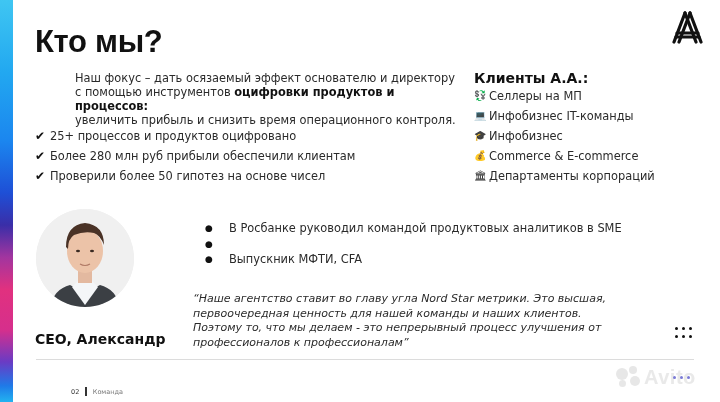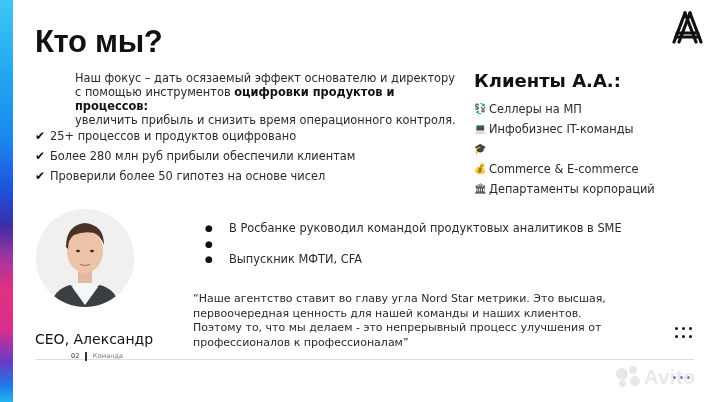--- a/index.html
+++ b/index.html
@@ -26,56 +26,56 @@
       position: absolute; left: 35px; top: 71px; width: 390px;
       font-size: 11.4px; line-height: 14px; color: #2a2a2a; margin-left: 40px;
     }
     .intro b { color: #111; font-weight: bold; }
 
     .checks { position: absolute; left: 35px; top: 126px; list-style: none; }
     .checks li { font-size: 11.4px; line-height: 20px; color: #2a2a2a; display: flex; align-items: center; }
     .checks .ck { font-size: 12px; color: #111; width: 15px; display: inline-block; }
 
     .clients { position: absolute; left: 474px; top: 70px; }
-    .clients h2 { font-size: 18px; font-weight: bold; color: #111; margin-bottom: 8px; }
+    .clients h2 { font-size: 14px; font-weight: bold; color: #111; }
     .clients ul { list-style: none; }
     .clients li { font-size: 11.4px; line-height: 20px; color: #2a2a2a; display: flex; align-items: center; }
     .clients .em { width: 15px; font-size: 10px; display: inline-block; text-align: left; }
 
     .avatar {
       position: absolute; left: 36px; top: 209px; width: 98px; height: 98px;
       border-radius: 50%; background: #efefef; overflow: hidden;
     }
 
     .ceo {
       position: absolute; left: 35px; top: 331px;
-      font-size: 14px; font-weight: normal; color: #111;
+      font-size: 14px; font-weight: bold; color: #111;
     }
 
     .bio { position: absolute; left: 193px; top: 220px; width: 440px; }
     .bio p { font-size: 11.4px; line-height: 15px; color: #2a2a2a; }
     .bio ul { list-style: none; margin-top: 1px; }
     .bio li { font-size: 11.4px; line-height: 15.5px; color: #2a2a2a; display: flex; }
     .bio .dot { width: 36px; padding-left: 12px; font-size: 9px; color: #111; display: inline-block; }
 
     .quote {
       position: absolute; left: 193px; top: 292px; width: 430px;
-      font-family: "DejaVu Sans", sans-serif; 
+      font-family: "DejaVu Sans", sans-serif; font-style: italic;
       font-size: 11px; line-height: 14.5px; color: #2a2a2a;
     }
 
     .dots-menu {
       position: absolute; left: 675px; top: 327px; width: 18px; height: 12px;
       display: grid; grid-template-columns: repeat(3, 4px); grid-gap: 3px 3px;
     }
     .dots-menu span { width: 3px; height: 3px; background: #111; border-radius: 50%; }
 
     .divider { position: absolute; left: 36px; top: 359px; width: 658px; height: 1px; background: #dcdcdc; }
 
-    .footer { position: absolute; left: 35px; top: 352px; display: flex; align-items: flex-start; padding-left: 36px; }
+    .footer { position: absolute; left: 35px; top: 387px; display: flex; align-items: center; padding-left: 36px; }
     .footer .num { font-size: 6.5px; color: #333; }
     .footer .bar { width: 1.5px; height: 9px; background: #333; margin: 0 6px; }
     .footer .sec { font-size: 6.5px; color: #777; }
 
     .watermark {
       position: absolute; left: 616px; top: 366px;
       font-family: "Liberation Sans", sans-serif; font-weight: bold;
       font-size: 20px; color: rgba(225,225,225,0.75); letter-spacing: 0.5px;
       display: flex; align-items: flex-start;
     }
@@ -131,20 +131,21 @@
     <li>
       <span class="em">💱</span>
       <span>Селлеры на МП</span>
     </li>
     <li>
       <span class="em">💻</span>
       <span>Инфобизнес IT-команды</span>
     </li>
     <li>
       <span class="em">🎓</span>
+      <span>Инфобизнес</span>
     </li>
     <li>
       <span class="em">💰</span>
       <span>Commerce &amp; E-commerce</span>
     </li>
     <li>
       <span class="em">🏛</span>
       <span>Департаменты корпораций</span>
     </li>
   </ul>

